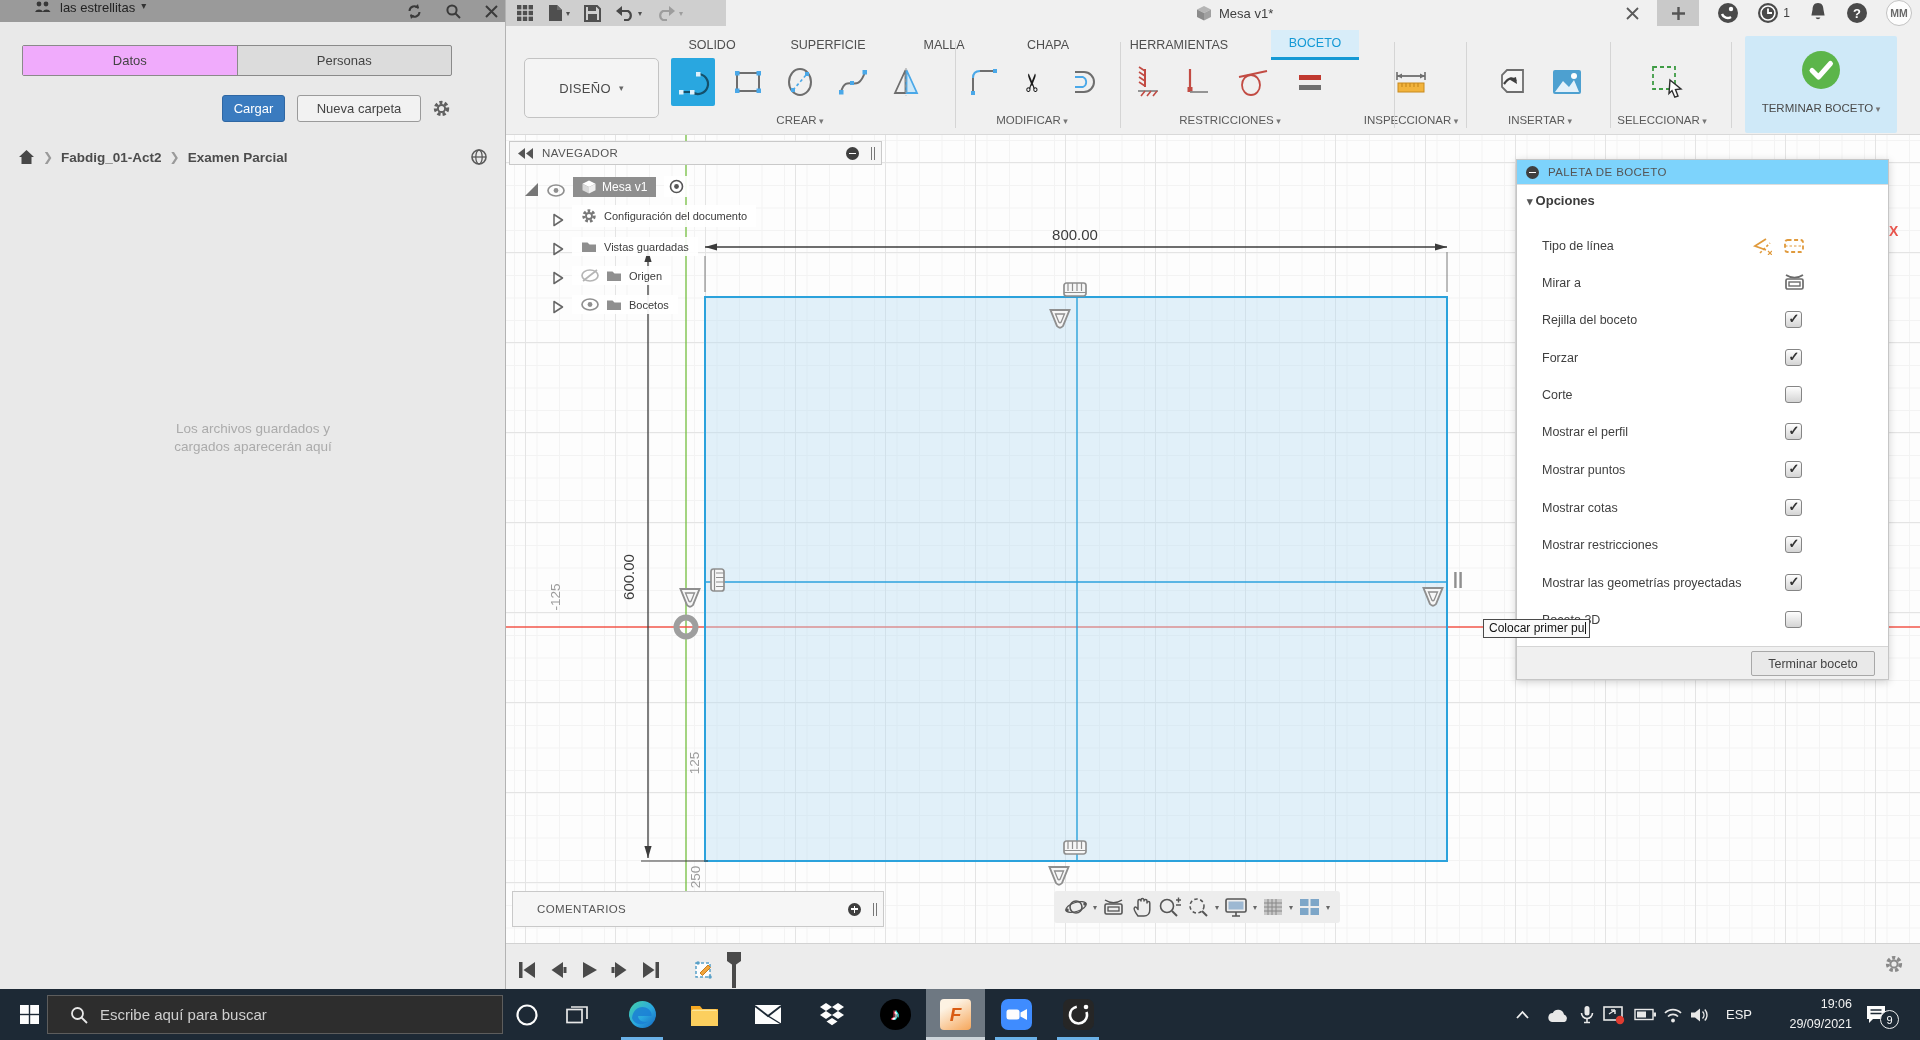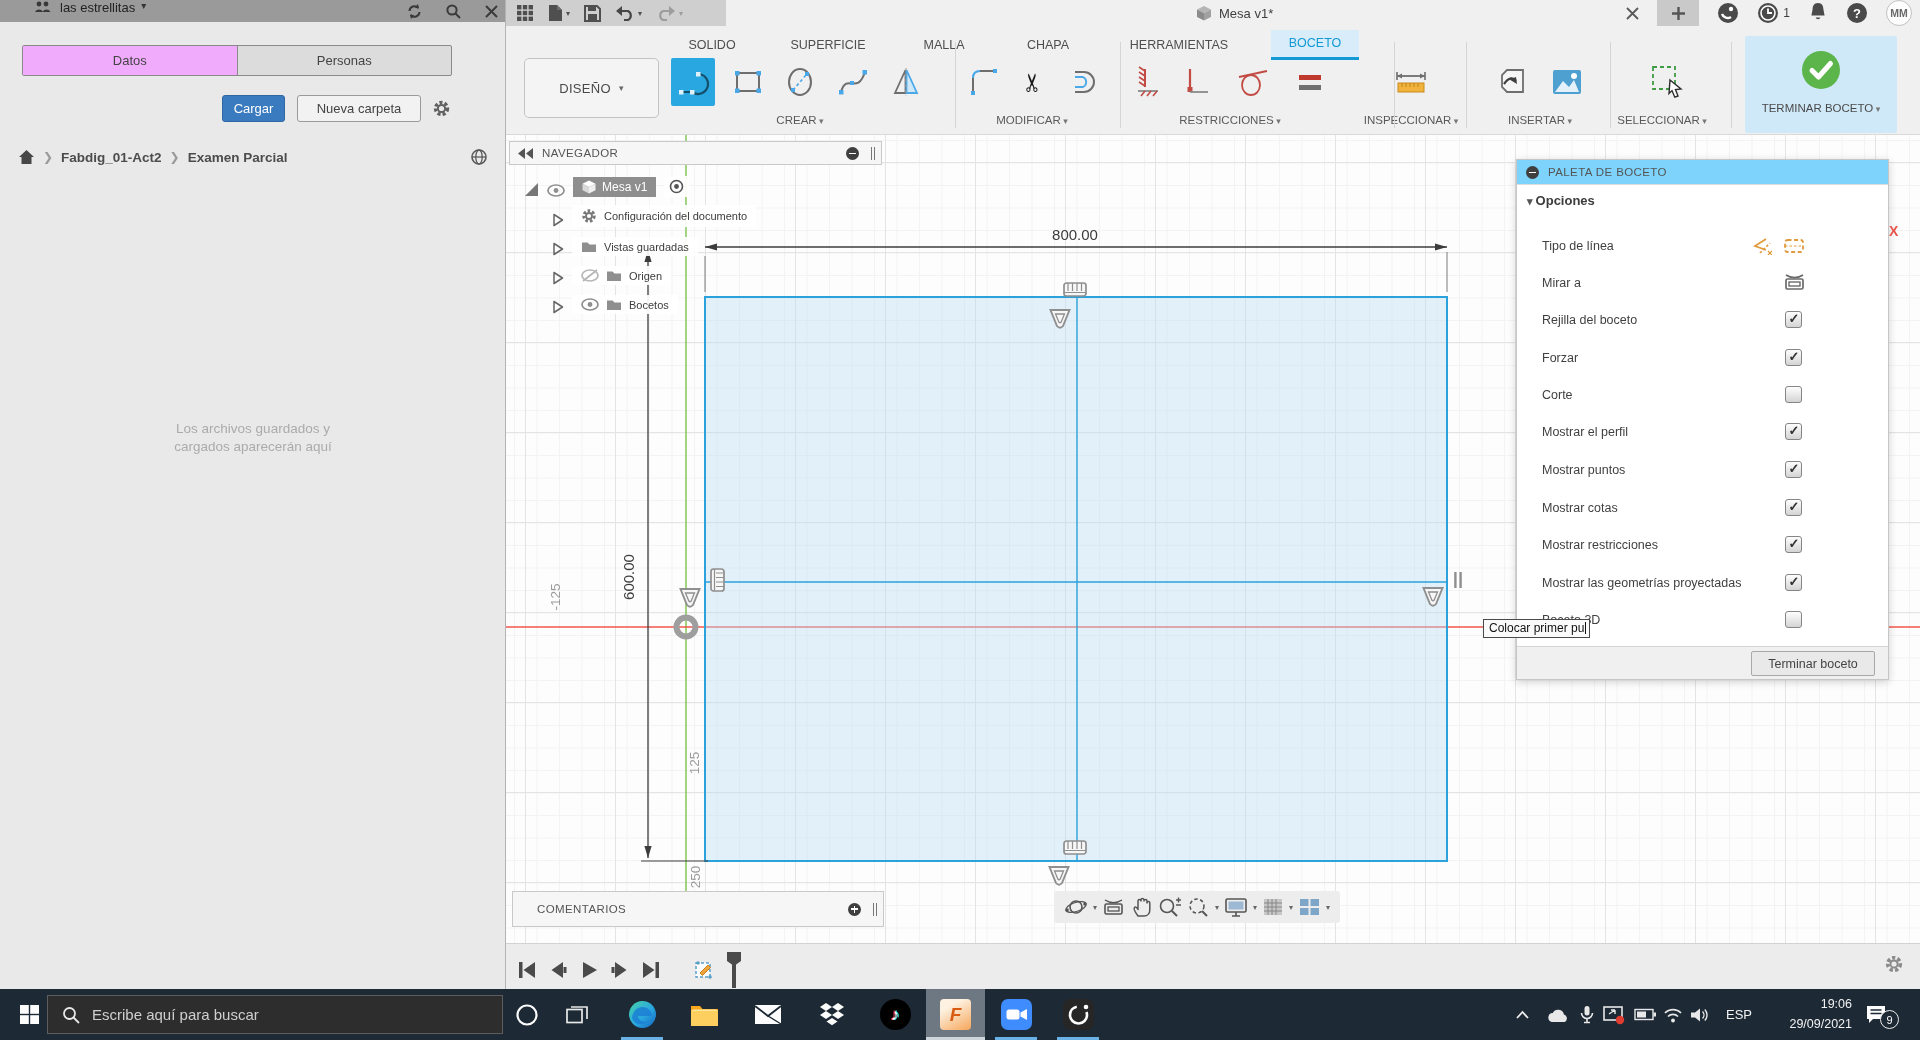--- a/index.html
+++ b/index.html
@@ -93,21 +93,21 @@
   #axis-x-label{position:absolute;left:1383px;top:88px;color:#e8554d;font-size:14px;font-weight:bold;z-index:5;}
 
   
   #timeline{position:absolute;left:0;top:943px;width:100%;height:46px;background:#ececec;border-top:1px solid #d2d2d2;}
   .play-group{position:absolute;left:10px;top:8px;display:flex;gap:9px;align-items:center;}
   .tl-gear{position:absolute;right:16px;top:10px;}
 
   
   #taskbar{position:absolute;left:0;top:989px;width:1920px;height:51px;background:#1d2935;z-index:50;color:#eee;}
   .tb-item{position:absolute;top:0;height:51px;display:flex;align-items:center;justify-content:center;}
-  #tb-search{position:absolute;left:47px;top:6px;width:456px;height:39px;background:#2d2d2d;border:1px solid #5d5d5d;display:flex;align-items:center;gap:12px;padding-left:14px;}
+  #tb-search{position:absolute;left:47px;top:6px;width:456px;height:39px;background:#2d2d2d;border:1px solid #5d5d5d;display:flex;align-items:center;gap:12px;padding-left:22px;}
   #tb-search input{background:transparent;border:none;outline:none;color:#d8d8d8;font-size:15px;font-family:"Liberation Sans",sans-serif;width:330px;}
   #tb-search input::placeholder{color:#cfcfcf;}
   .underline{position:absolute;bottom:0;height:3px;background:#6ab1e8;}
   .fusion-tile{position:absolute;left:926px;top:0;width:59px;height:51px;background:#6e7882;}
   .tray-clock{position:absolute;left:1764px;top:5px;width:88px;text-align:right;font-size:12.5px;line-height:20px;color:#f2f2f2;}
   .badge9{position:absolute;left:1880px;top:21px;width:19px;height:19px;border-radius:50%;background:#1d2935;border:1px solid #eee;color:#fff;font-size:11px;display:flex;align-items:center;justify-content:center;}
   .scissors{font-size:25px;color:#1a1a1a;display:inline-block;transform:rotate(-90deg);}
 </style>
 </head>
 <body>

